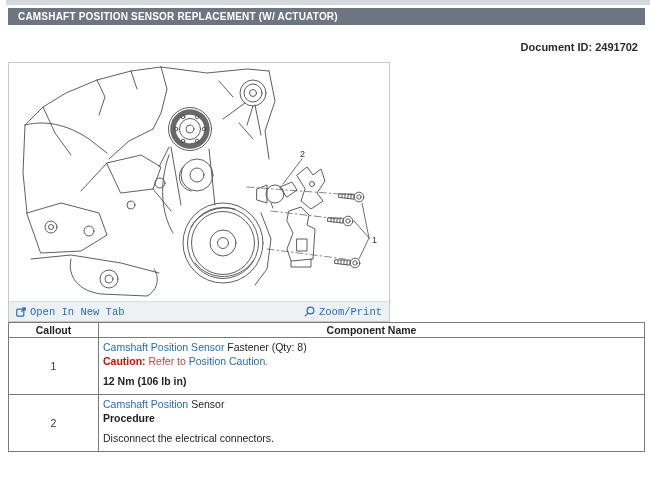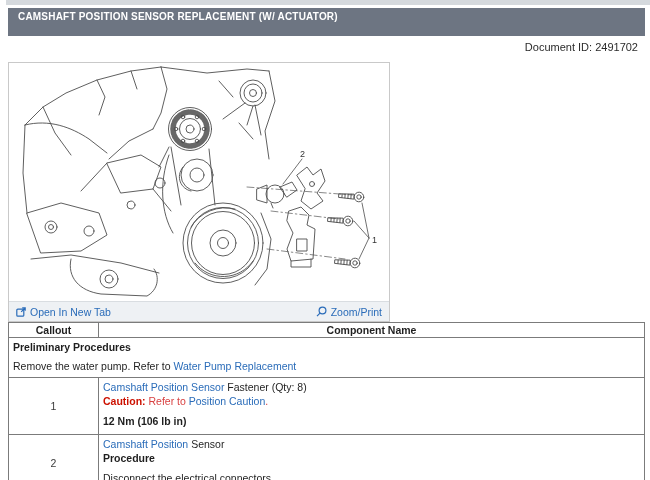--- a/index.html
+++ b/index.html
@@ -2,38 +2,38 @@
 <html><head>
 <meta charset="utf-8">
 <style>
   html,body{margin:0;padding:0;}
   body{
     width:650px;height:480px;position:relative;background:#ffffff;
     font-family:"Liberation Sans", sans-serif;color:#1f1f1f;overflow:hidden;
   }
   .top-strip{position:absolute;left:6px;top:0;width:644px;height:5px;background:#d5d9dd;}
   .title-bar{
-    position:absolute;left:8px;top:8px;width:637px;height:28px;background:#6d7582;
+    position:absolute;left:8px;top:8px;width:637px;height:17px;background:#6d7582;
     color:#ffffff;font-size:10px;font-weight:bold;line-height:17px;
     padding-left:10px;box-sizing:border-box;letter-spacing:.2px;
   }
-  .doc-id{position:absolute;right:12px;top:41px;font-size:11px;font-weight:normal;color:#2b2b2b;margin-left:47px;}
+  .doc-id{position:absolute;right:12px;top:41px;font-size:11px;font-weight:bold;color:#2b2b2b;margin-left:47px;}
   .figure-panel{
     position:absolute;left:8px;top:62px;width:382px;height:260px;
     border:1px solid #c9c9c9;box-sizing:border-box;background:#fff;
     display:flex;flex-direction:column;
   }
   .figure-canvas{height:238px;position:relative;}
   .figure-footer{
     height:20px;background:#eef1f4;border-top:1px solid #d9dde1;
     display:flex;align-items:center;justify-content:space-between;
     padding:0 7px;font-size:10.5px;box-sizing:border-box;
   }
   .lnk{color:#2a6cb9;text-decoration:none;cursor:pointer;}
-  .footer-link{display:flex;align-items:center;gap:4px;color:#2a6cb9;cursor:pointer;}
+  .footer-link{display:flex;align-items:center;gap:4px;color:#2a6cb9;cursor:pointer;font-family:Liberation Mono, monospace;}
   .comp-table{
     position:absolute;left:8px;top:322px;width:637px;
     border-collapse:collapse;font-size:10.5px;color:#1f1f1f;
     border:1.5px solid #4e4e4e;table-layout:fixed;
   }
   .comp-table th,.comp-table td{border:1px solid #7b7b7b;}
   .comp-table th{font-weight:bold;text-align:center;padding:1px 16px;line-height:12px;font-size:10.5px;}
   .col-callout{width:90px;}
   .callout-cell{text-align:center;vertical-align:middle;color:#3a3a3a;}
   .comp-cell{padding:2px 4px 6px 4px;vertical-align:top;line-height:14px;}
@@ -208,26 +208,20 @@
       <col>
     </colgroup>
   <thead>
     <tr>
       <th>Callout</th>
       <th>Component Name</th>
     </tr>
   </thead>
   <tbody>
     <tr>
-      <td colspan="2" class="prelim-cell">
-        <div class="bold">Preliminary Procedures</div>
-        <div class="mt5"><span>Remove the water pump. Refer to </span><span class="lnk">Water Pump Replacement</span></div>
-      </td>
-    </tr>
-    <tr>
       <td class="callout-cell">1</td>
       <td class="comp-cell">
         <div><span class="lnk">Camshaft Position Sensor</span><span> Fastener (Qty: 8)</span></div>
         <div><span class="caution-label">Caution:</span><span class="caution-text"> Refer to </span><span class="lnk">Position Caution</span><span class="caution-text">.</span></div>
         <div class="bold mt6">12 Nm (106 lb in)</div>
       </td>
     </tr>
     <tr>
       <td class="callout-cell">2</td>
       <td class="comp-cell">

